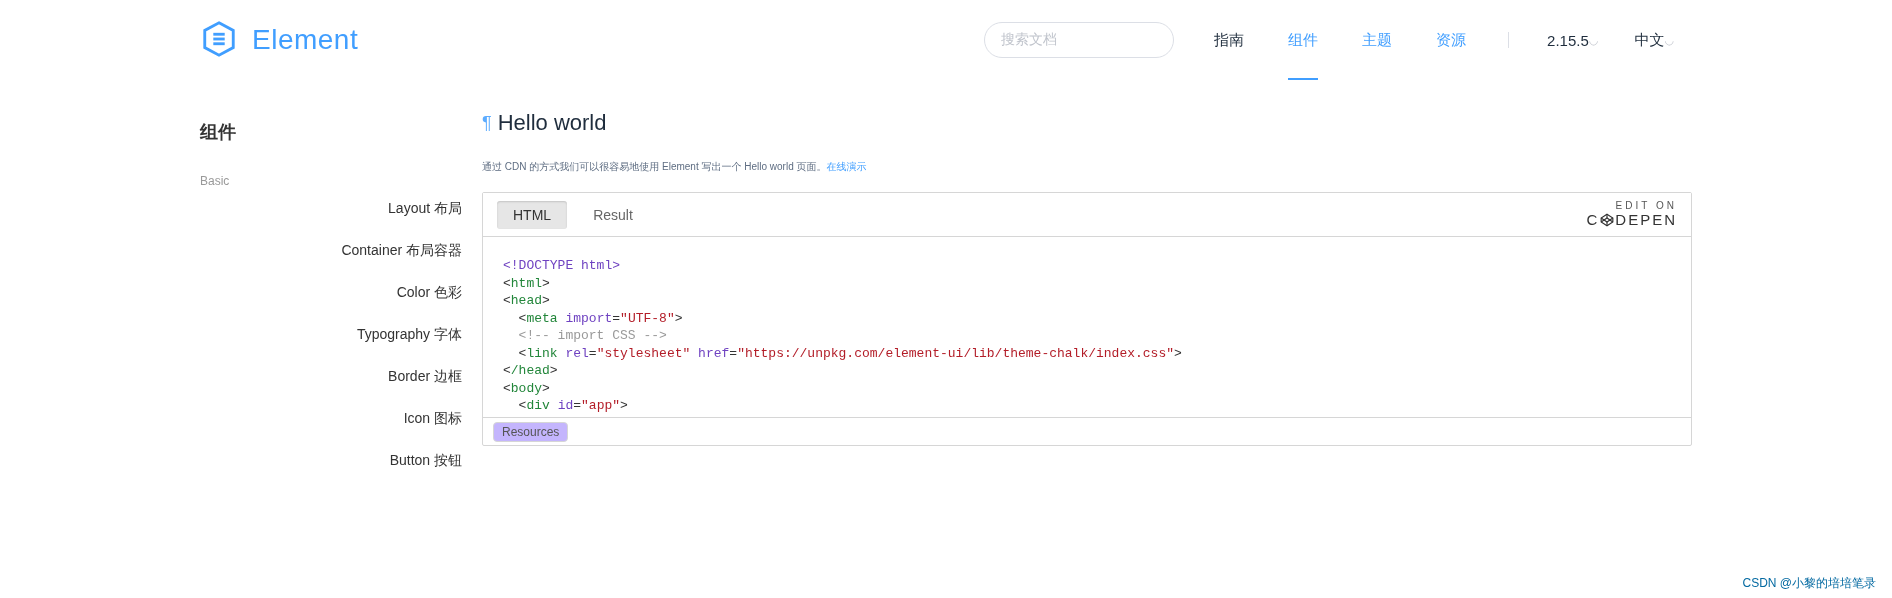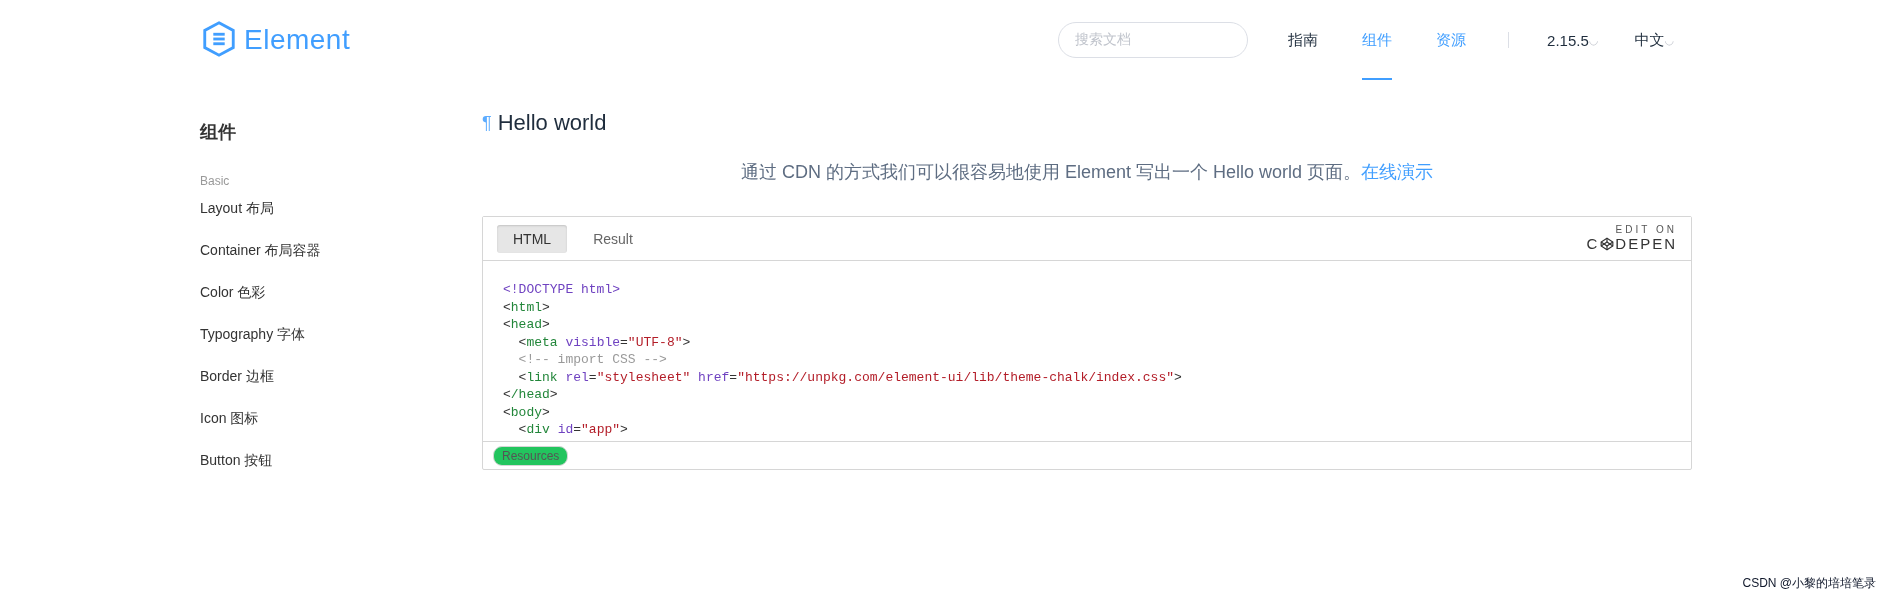--- a/index.html
+++ b/index.html
@@ -1,69 +1,69 @@
 <!DOCTYPE html>
 <html><head>
 <meta charset="utf-8">
 <style>
   * { margin: 0; padding: 0; box-sizing: border-box; }
   body { font-family: "Helvetica Neue", Helvetica, "PingFang SC", "Hiragino Sans GB", "Microsoft YaHei", Arial, sans-serif; color: #1f2d3d; background: #fff; font-size: 14px; }
   .page { max-width: 1892px; margin: 0 auto; }
 
   
   .header { height: 80px; display: flex; align-items: center; padding: 0 0 0 200px; position: relative; }
-  .logo { display: flex; align-items: center; gap: 6px; }
+  .logo { display: flex; align-items: center; gap: 14px; }
   .logo svg { width: 38px; height: 38px; }
   .logo-text { color: #409eff; font-size: 28px; font-weight: 500; letter-spacing: 0.5px; }
   .header-right { display: flex; align-items: center; margin-left: auto; padding-right: 200px; gap: 0; height: 80px; }
   .search-box { border: 1px solid #dcdfe6; border-radius: 18px; height: 36px; width: 190px; display: flex; align-items: center; padding: 0 16px; color: #c0c4cc; font-size: 14px; margin-right: 18px; }
   .nav { display: flex; align-items: center; height: 80px; }
   .nav-item { padding: 0 22px; color: #1f2d3d; font-size: 15px; cursor: pointer; height: 80px; display: flex; align-items: center; position: relative; }
   .nav-item.active { color: #409eff; }
   .nav-item.active::after { content: ""; position: absolute; bottom: 0; left: 50%; transform: translateX(-50%); width: 30px; height: 2px; background: #409eff; }
   .nav-item.link { color: #409eff; }
   .nav-sep { width: 1px; height: 16px; background: #dcdfe6; margin: 0 20px; }
   .dropdown { display: flex; align-items: center; padding: 0 18px; color: #1f2d3d; font-size: 15px; cursor: pointer; }
   .chev { color: #c0c4cc; font-size: 11px; }
 
   
   .body { display: flex; padding: 0 0 0 200px; }
   .sidebar { width: 262px; padding-top: 40px; }
   .sidebar-title { font-size: 18px; font-weight: 700; color: #333; margin-bottom: 30px; }
   .sidebar-group { color: #999; font-size: 12px; }
-  .sidebar-item { font-size: 14px; color: #333; padding: 12px 0; cursor: pointer; }
+  .sidebar-item { font-size: 14px; color: #333; padding: 12px 0; cursor: pointer; text-align: right; }
 
   .main { flex: 1; padding: 30px 200px 0 20px; min-width: 0; }
   .h-anchor { display: flex; align-items: center; gap: 6px; margin-bottom: 24px; }
   .pilcrow { color: #409eff; font-size: 18px; opacity: .85; }
   .h-title { font-size: 22px; font-weight: 400; color: #1f2d3d; }
-  .desc { font-size: 18px; color: #5e6d82; margin-bottom: 32px; text-align: center; }
+  .desc { font-size: 10px; color: #5e6d82; margin-bottom: 18px; }
   .desc a { color: #409eff; text-decoration: none; }
 
   
   .codepen { border: 1px solid #d6d6d6; border-radius: 2px; }
   .cp-tabs { display: flex; align-items: center; border-bottom: 1px solid #d6d6d6; background: #fff; height: 44px; padding: 0 14px; }
   .cp-tab { font-size: 14px; color: #666; padding: 6px 16px; border-radius: 3px; margin-right: 10px; cursor: pointer; }
   .cp-tab.active { background: #e6e6e6; color: #333; box-shadow: inset 0 1px 2px rgba(0,0,0,.15); }
   .cp-editon { margin-left: auto; text-align: right; line-height: 1.05; color: #333; letter-spacing: 2px; }
   .cp-editon .small { font-size: 10px; letter-spacing: 3px; color: #555; }
   .cp-editon .brand { font-size: 15px; font-weight: 400; letter-spacing: 2px; display:flex; align-items:center; justify-content:flex-end; gap:1px;}
   .cp-code { padding: 20px 20px 10px 20px; font-family: Menlo, Consolas, "Courier New", monospace; font-size: 13px; line-height: 1.35; color: #333; background: #fff; overflow-x: auto; white-space: pre; max-height: 180px; }
   .cp-footer { border-top: 1px solid #d6d6d6; height: 28px; display: flex; align-items: center; padding: 0 10px; }
-  .cp-footer-btn { font-size: 12px; color: #555; background: #22c55e; border: 1px solid #d6d6d6; border-radius: 9px; padding: 2px 8px; cursor: pointer; }
+  .cp-footer-btn { font-size: 12px; color: #555; background: #c4b5fd; border: 1px solid #d6d6d6; border-radius: 4px; padding: 2px 8px; cursor: pointer; }
 
   
   .c-doctype { color: #6f42c1; }
   .c-tag { color: #22863a; }
   .c-attr { color: #6f42c1; }
   .c-str { color: #b31d28; }
   .c-comment { color: #999; }
   .c-text { color: #666; }
 
-  .watermark { position: fixed; bottom: 6px; right: 16px; color: #0f172a; font-size: 12px; }
+  .watermark { position: fixed; bottom: 6px; right: 16px; color: #0369a1; font-size: 12px; }
 </style>
 </head>
 <body>
 
 <div class="page">
 
   <div class="header">
     <div class="logo">
       <span>
         <svg viewBox="0 0 40 40" fill="none">
@@ -76,20 +76,21 @@
       <span class="logo-text">Element</span>
     </div>
 
     <div class="header-right">
       <div class="search-box">
         <span>搜索文档</span>
       </div>
       <div class="nav">
         <div class="nav-item">指南</div>
         <div class="nav-item active">组件</div>
+        <div class="nav-item link">主题</div>
         <div class="nav-item link">资源</div>
       </div>
       <div class="nav-sep"></div>
       <div class="dropdown">
         <span>2.15.5</span>
         <span class="chev">◡</span>
       </div>
       <div class="dropdown">
         <span>中文</span>
         <span class="chev">◡</span>
@@ -135,21 +136,21 @@
                   <line x1="12" y1="2" x2="12" y2="8.5"></line>
                 </svg>
               <span>DEPEN</span>
             </div>
           </div>
         </div>
 
         <div class="cp-code"><span class="c-doctype">&lt;!DOCTYPE html&gt;</span>
 &lt;<span class="c-tag">html</span>&gt;
 &lt;<span class="c-tag">head</span>&gt;
-  &lt;<span class="c-tag">meta</span> <span class="c-attr">visible</span>=<span class="c-str">"<span>UTF-8</span>"</span>&gt;
+  &lt;<span class="c-tag">meta</span> <span class="c-attr">import</span>=<span class="c-str">"<span>UTF-8</span>"</span>&gt;
   <span class="c-comment">&lt;!-- import CSS --&gt;</span>
   &lt;<span class="c-tag">link</span> <span class="c-attr">rel</span>=<span class="c-str">"<span>stylesheet</span>"</span> <span class="c-attr">href</span>=<span class="c-str">"<span>https://unpkg.com/element-ui/lib/theme-chalk/index.css</span>"</span>&gt;
 &lt;<span class="c-tag">/head</span>&gt;
 &lt;<span class="c-tag">body</span>&gt;
   &lt;<span class="c-tag">div</span> <span class="c-attr">id</span>=<span class="c-str">"<span>app</span>"</span>&gt;
     &lt;<span class="c-tag">el-button</span> <span class="c-attr">@click</span>=<span class="c-str">"<span>visible = true</span>"</span>&gt;<span class="c-text">Button</span>&lt;<span class="c-tag">/el-button</span>&gt;</div>
 
         <div class="cp-footer">
           <div class="cp-footer-btn">Resources</div>
         </div>

